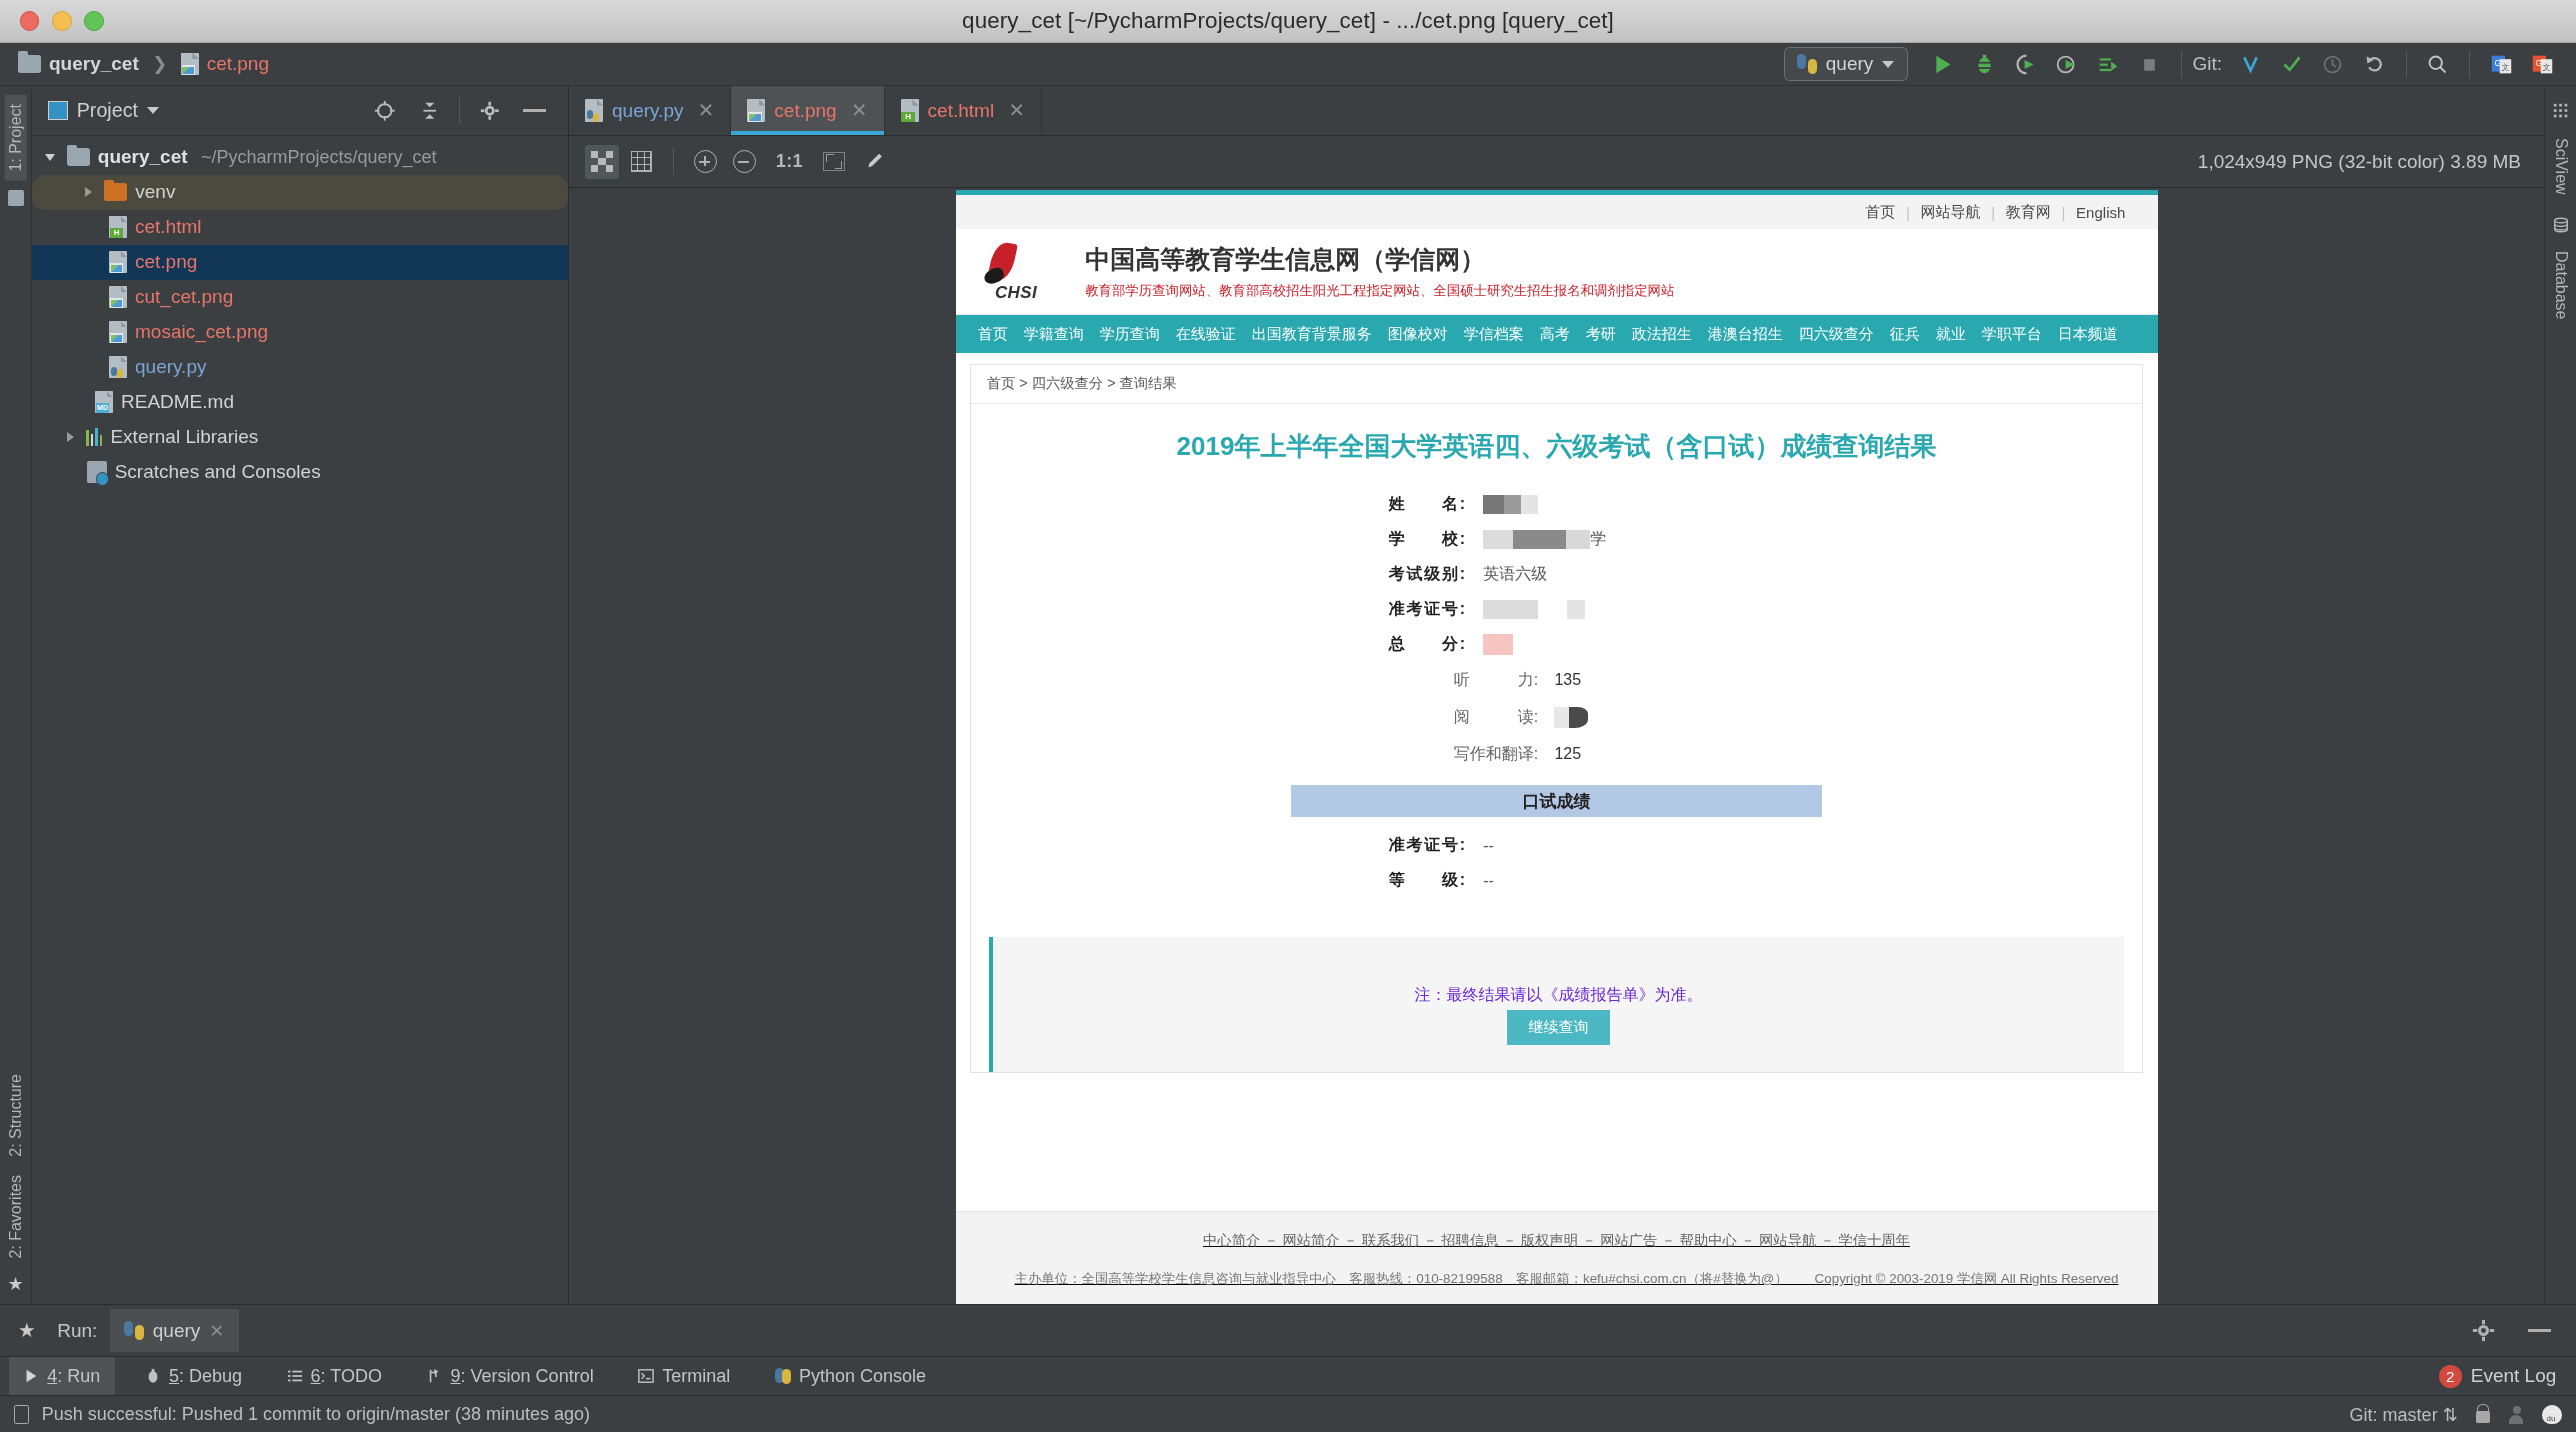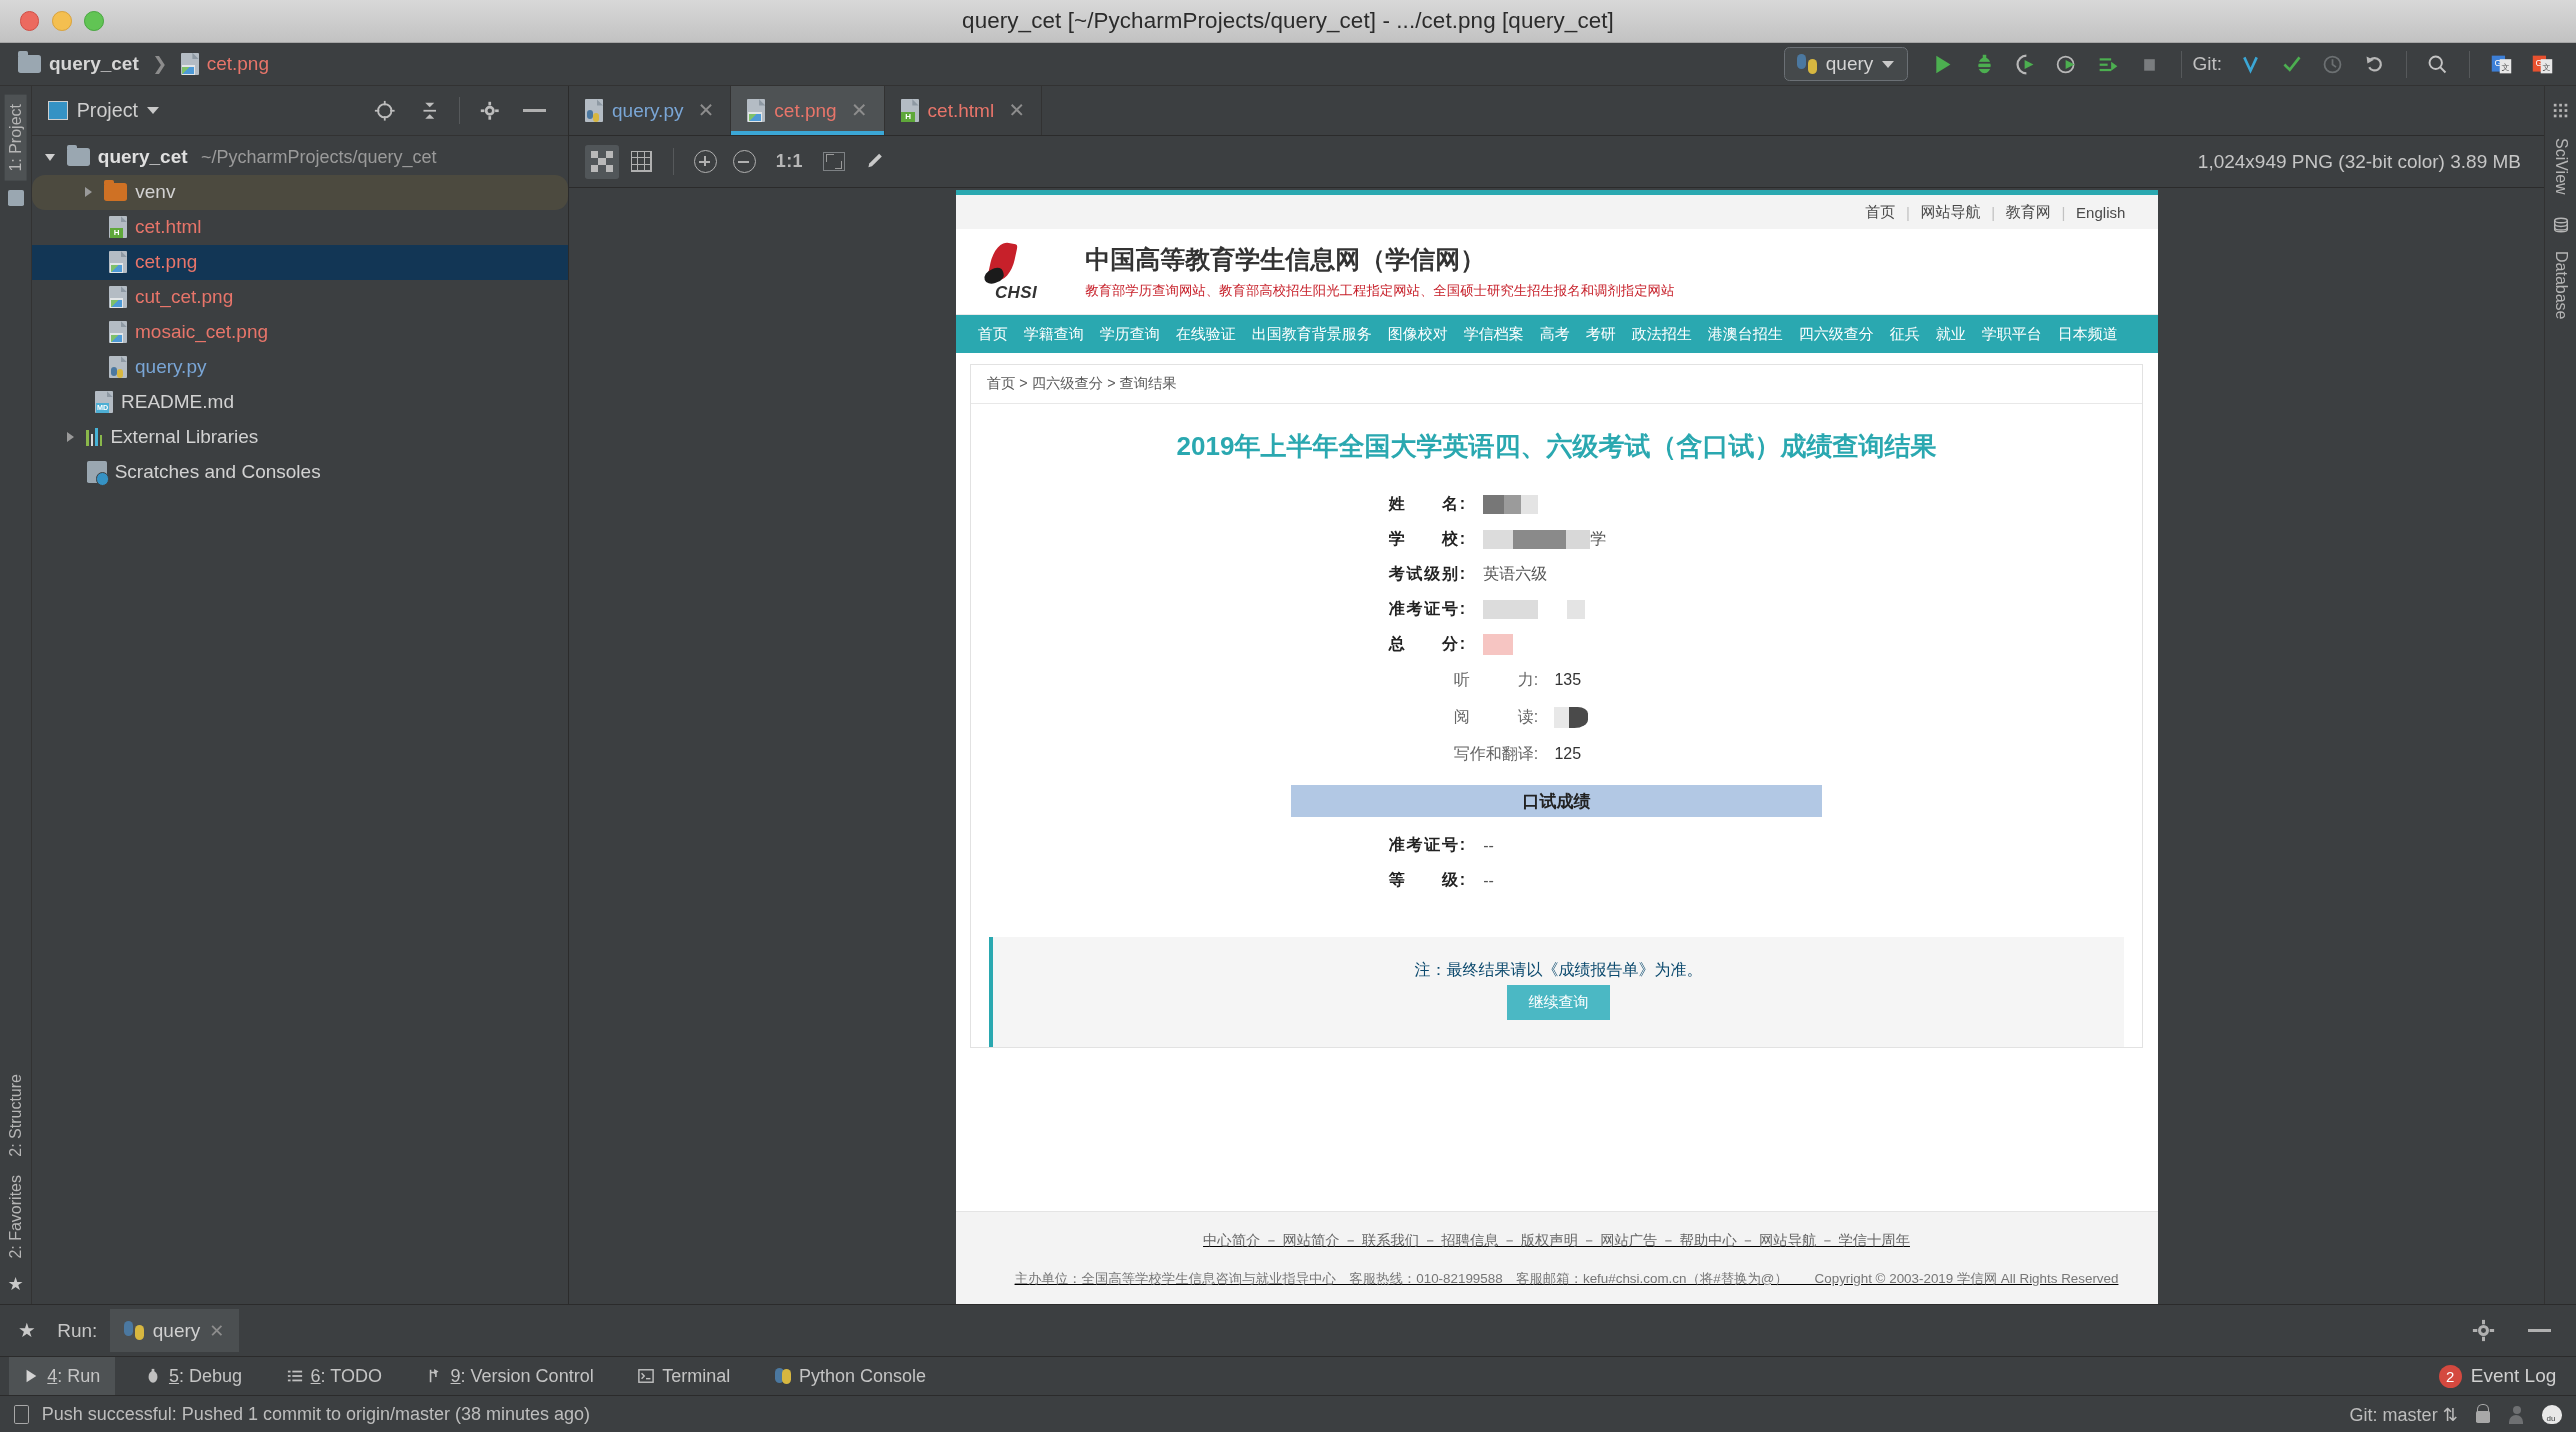--- a/index.html
+++ b/index.html
@@ -197,21 +197,21 @@
 
   .sec-bar { width: 531px; height: 32px; background: #b2c8e4; color: #222; font-weight: bold;
              font-size: 17px; display: flex; align-items: center; justify-content: center;
              margin: 12.5px auto 10.7px; }
   .sub-row { display: flex; align-items: center; width: 501px; height: 37px; font-size: 16px; }
   .sub-row .slbl { width: 243px; text-align: right; color: #666; padding-right: 10.7px; }
   .sub-row .sval { color: #333; padding-left: 5.4px; }
 
   .notebox { margin: 39px 18px 0; background: #f5f5f5; border-left: 4.5px solid #2aa8b0;
              padding: 23px 0 27px; text-align: center; }
-  .note-text { font-size: 16px; color: #0c4a6e; }
+  .note-text { font-size: 16px; color: #6d28d9; margin-top: 25px; }
   .note-btn { display: inline-block; margin-top: 4px; background: #4bb8c4; color: #fff;
               font-size: 15px; padding: 8px 21.5px; }
 
   .page-footer { background: #f3f3f3; border-top: 0.9px solid #e4e4e4; padding: 19.7px 0 16px; text-align: center; text-decoration: underline; }
   .foot-links { font-size: 14.3px; color: #666; }
   .foot-info { font-size: 13.4px; color: #777; margin-top: 19.7px; padding-left: 20px; }
 
   
   .runpanel { height: 52px; flex: 0 0 52px; background: #3c3f41; border-top: 0.9px solid #2b2b2b;
               display: flex; align-items: center; padding-left: 9px; }

